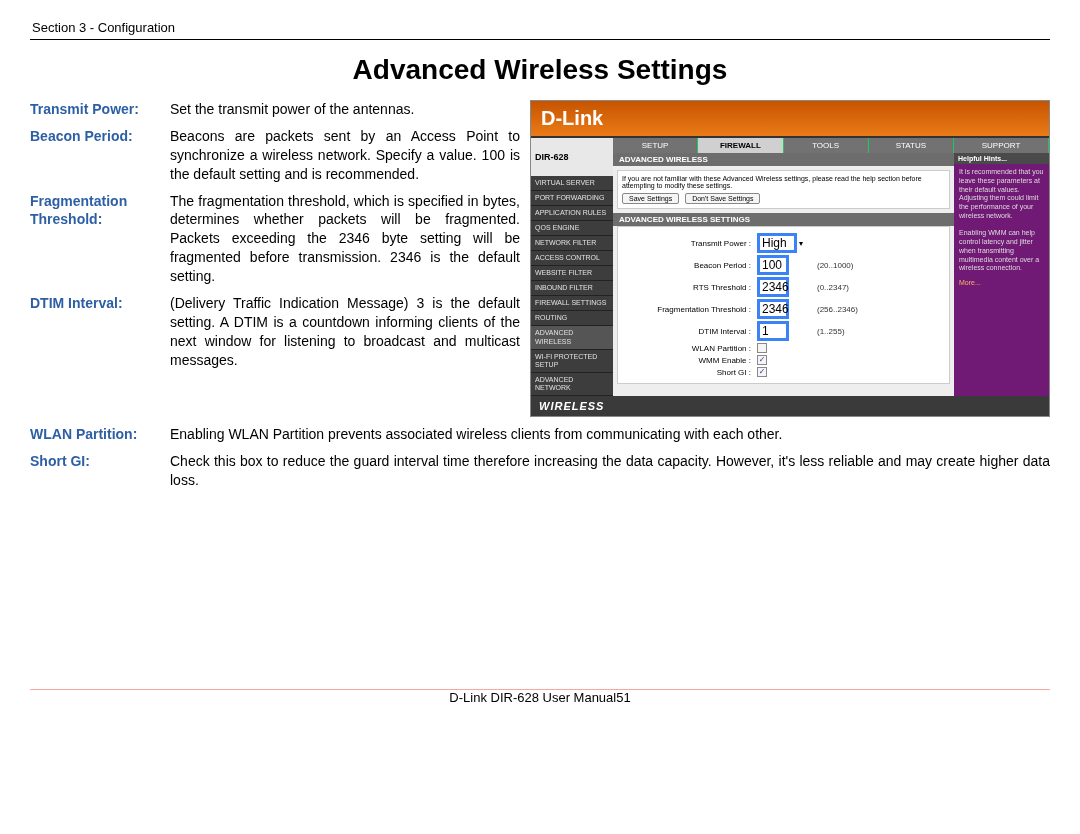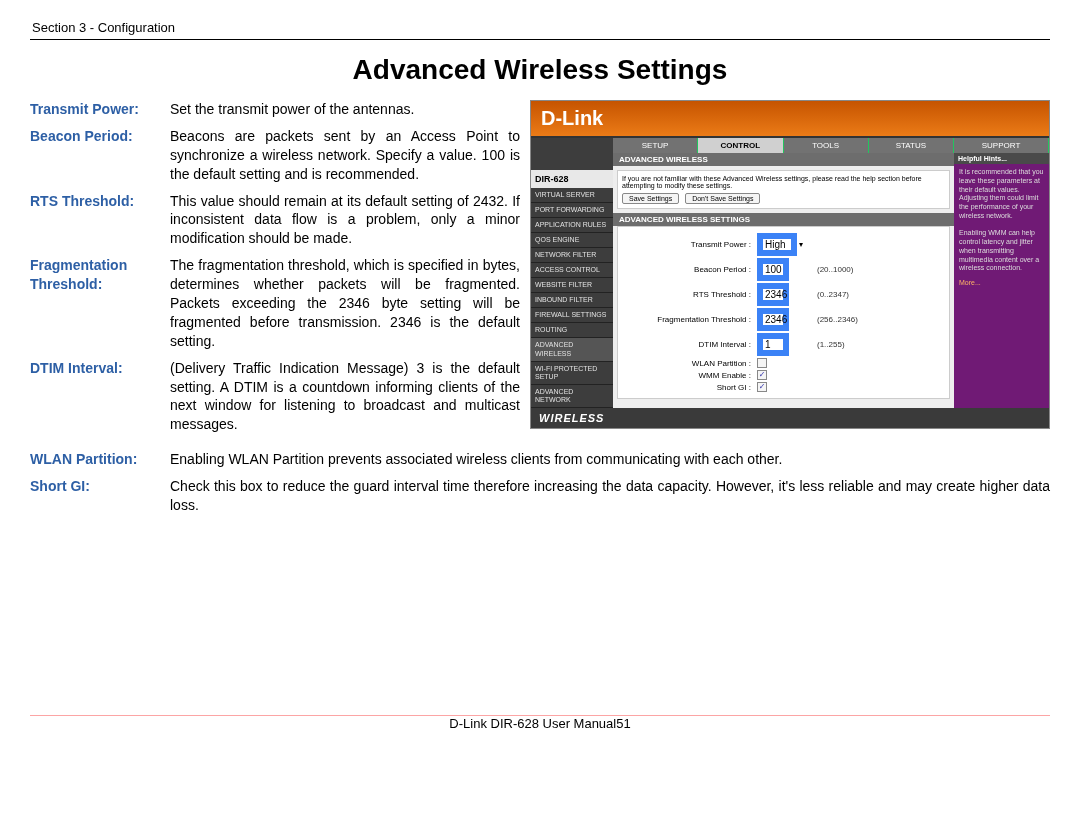--- a/index.html
+++ b/index.html
@@ -10,35 +10,35 @@
   .title { text-align: center; font-size: 28px; font-weight: bold; margin: 10px 0 14px 0; }
   .body-row { display: flex; align-items: flex-start; }
   .defs { flex: 1 1 0; }
   .def-row { display: flex; margin-bottom: 8px; font-size: 14px; line-height: 1.35; text-align: justify; }
   .def-label { width: 140px; text-align: left; color: #2d5fa5; font-weight: bold; padding-right: 6px; flex: 0 0 140px; }
   .def-text { flex: 1 1 0; }
   .screenshot { width: 520px; flex: 0 0 520px; margin-left: 10px; border: 1px solid #888; font-size: 9px; }
   .ss-banner { background: linear-gradient(#c65400,#eb7b17); color: #fff; font-weight: bold; padding: 6px 10px; font-size: 20px; border-bottom: 2px solid #333; }
   .ss-main { display: flex; background: #d7d7d7; }
   .ss-side { width: 82px; flex: 0 0 82px; background: #3d3d3d; }
-  .ss-model { background: #e8e8e8; color: #000; font-weight: bold; padding: 4px 4px; font-size: 9px; margin-top: 32px; }
+  .ss-model { background: #e8e8e8; color: #000; font-weight: bold; padding: 14px 4px; font-size: 9px; }
   .ss-side-item { color: #e2e2e2; padding: 3px 4px; border-bottom: 1px solid #222; font-size: 7px; line-height: 1.15; }
   .ss-side-item.active { background: #555; }
   .ss-center { flex: 1 1 0; background: #eeeeee; }
   .ss-tabs { display: flex; }
   .ss-tab { flex: 1; background: #727272; color: #fff; text-align: center; padding: 3px 0; font-size: 8px; border-right: 1px solid #22c55e; }
   .ss-tab.active { background: #d0d0d0; color: #000; font-weight: bold; }
   .ss-bar { background: #6d6d6d; color: #fff; font-weight: bold; padding: 2px 6px; font-size: 8px; }
   .ss-note { background: #fff; margin: 4px; padding: 4px; border: 1px solid #ccc; font-size: 7px; }
   .ss-btns { margin-top: 4px; }
   .ss-btn { display: inline-block; background: #f5f5f5; border: 1px solid #888; padding: 1px 6px; font-size: 7px; border-radius: 2px; margin-right: 4px; }
   .ss-form { background: #fff; margin: 0 4px 4px 4px; padding: 4px; border: 1px solid #ccc; font-size: 8px; }
   .ss-form-row { display: flex; align-items: center; margin: 2px 0; }
   .ss-form-label { width: 135px; text-align: right; padding-right: 6px; font-weight: normal; }
-  .ss-form-input { border: 6px solid #3b82f6; padding: 0 2px; width: 32px; font-size: 10px; background: #fff; }
+  .ss-form-input { border: 3px solid #3b82f6; padding: 0 2px; width: 32px; font-size: 12px; background: #fff; }
   .ss-form-range { margin-left: 8px; color: #333; padding-left: 20px; }
   .ss-check { width: 10px; height: 10px; border: 1px solid #888; display: inline-block; background: #f5f5f5; text-align: center; line-height: 8px; font-size: 8px; color: #33a; }
   .ss-right { width: 95px; flex: 0 0 95px; background: #701a75; color: #ddd; font-size: 7px; }
   .ss-right-hdr { background: #4a4a4a; color: #fff; font-weight: bold; padding: 2px 4px; }
   .ss-right-body { padding: 4px 5px; line-height: 1.25; }
   .ss-right-body .more { color: #ffb366; margin-top: 6px; display:block; }
   .ss-footer { background: #3a3a3a; color: #fff; font-style: italic; font-weight: bold; padding: 4px 8px; font-size: 11px; letter-spacing: 1px; }
   .footer-line { border-top: 1px solid #fca5a5; margin-top: 200px; display: flex; justify-content: center; font-size: 13px; }
 </style>
 </head>
@@ -51,24 +51,20 @@
 
   <div class="body-row">
     <div class="defs">
       <div class="def-row">
           <div class="def-label">Transmit Power:</div>
           <div class="def-text">Set the transmit power of the antennas.</div>
         </div>
       <div class="def-row">
           <div class="def-label">Beacon Period:</div>
           <div class="def-text">Beacons are packets sent by an Access Point to synchronize a wireless network. Specify a value. 100 is the default setting and is recommended.</div>
-        </div>
-      <div class="def-row">
-          <div class="def-label">RTS Threshold:</div>
-          <div class="def-text">This value should remain at its default setting of 2432. If inconsistent data flow is a problem, only a minor modification should be made.</div>
         </div>
       <div class="def-row">
           <div class="def-label">Fragmentation Threshold:</div>
           <div class="def-text">The fragmentation threshold, which is specified in bytes, determines whether packets will be fragmented. Packets exceeding the 2346 byte setting will be fragmented before transmission. 2346 is the default setting.</div>
         </div>
       <div class="def-row">
           <div class="def-label">DTIM Interval:</div>
           <div class="def-text">(Delivery Traffic Indication Message) 3 is the default setting. A DTIM is a countdown informing clients of the next window for listening to broadcast and multicast messages.</div>
         </div>
     </div>
@@ -89,21 +85,21 @@
           <div class="ss-side-item">FIREWALL SETTINGS</div>
           <div class="ss-side-item">ROUTING</div>
           <div class="ss-side-item active">ADVANCED WIRELESS</div>
           <div class="ss-side-item">WI-FI PROTECTED SETUP</div>
           <div class="ss-side-item">ADVANCED NETWORK</div>
         </div>
 
         <div class="ss-center">
           <div class="ss-tabs">
             <div class="ss-tab">SETUP</div>
-            <div class="ss-tab active">CONTROL</div>
+            <div class="ss-tab active">FIREWALL</div>
             <div class="ss-tab">TOOLS</div>
             <div class="ss-tab">STATUS</div>
           </div>
           <div class="ss-bar">ADVANCED WIRELESS</div>
           <div class="ss-note">
             <span>If you are not familiar with these Advanced Wireless settings, please read the help section before attempting to modify these settings.</span>
             <div class="ss-btns">
               <span class="ss-btn">Save Settings</span>
               <span class="ss-btn">Don't Save Settings</span>
             </div>

